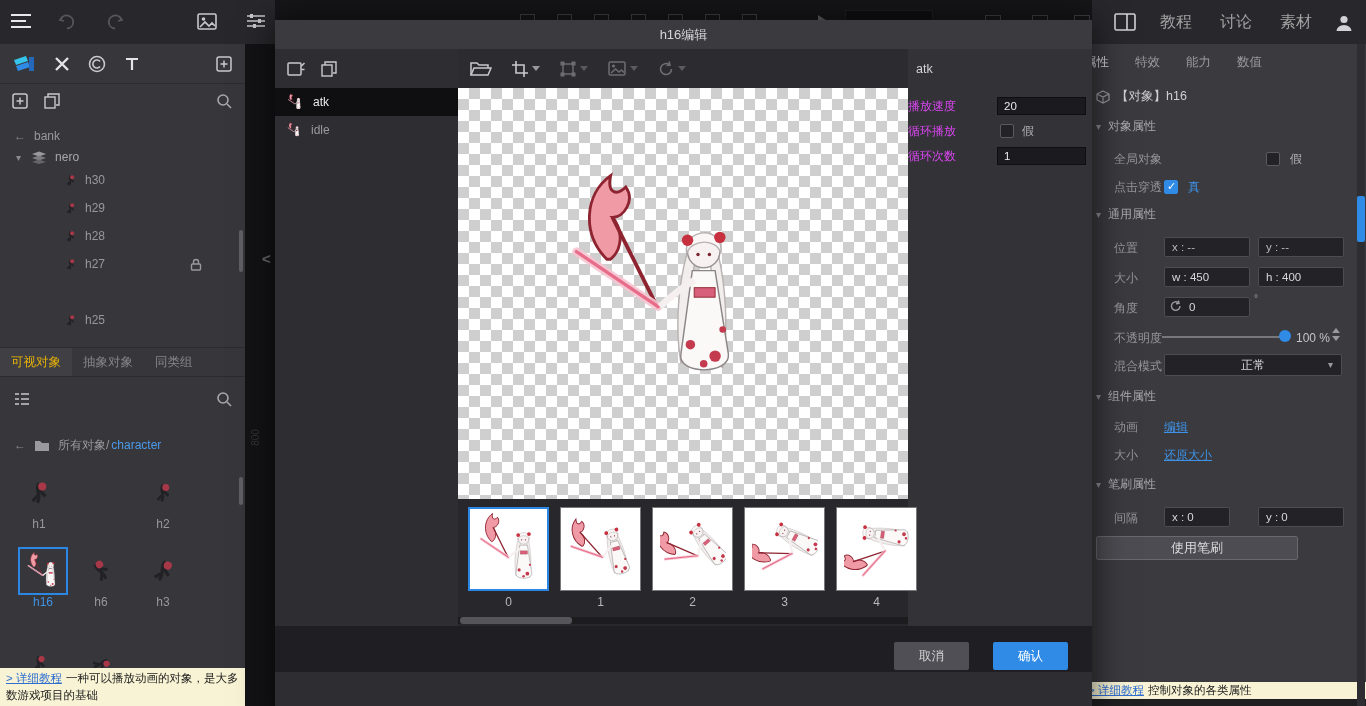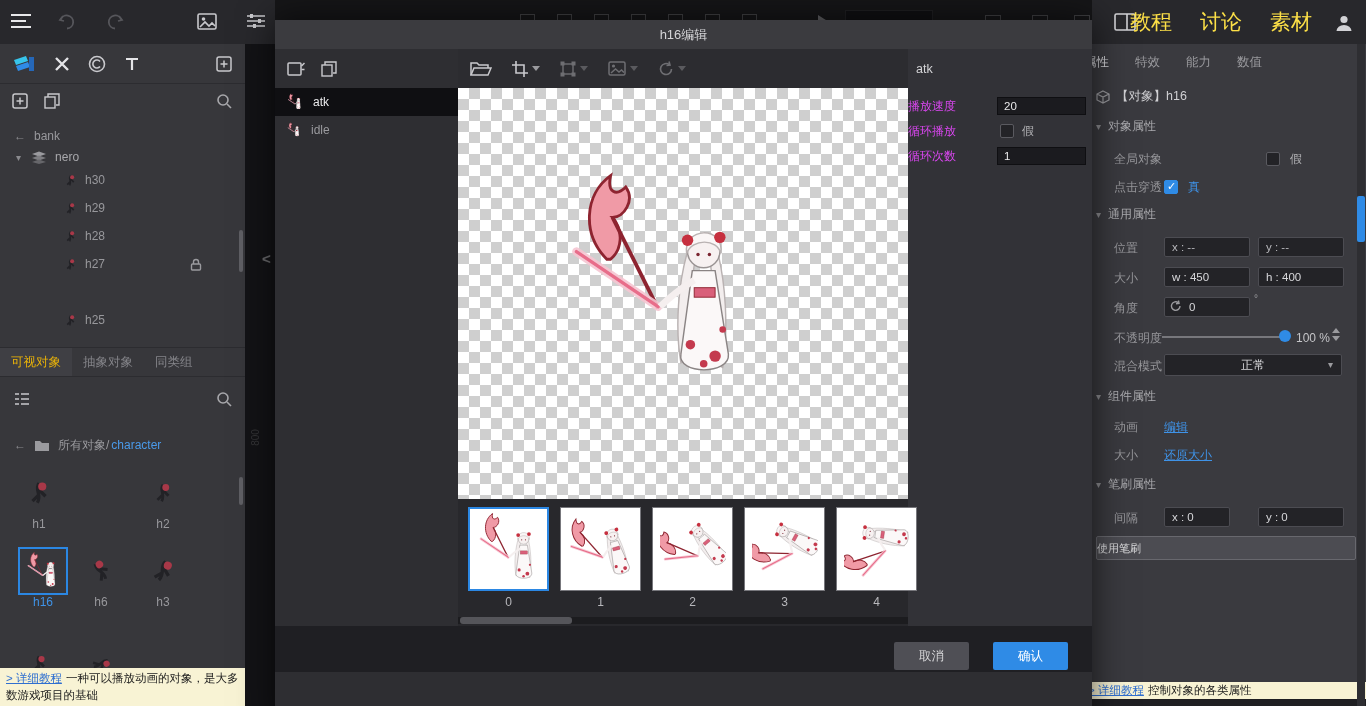--- a/index.html
+++ b/index.html
@@ -5,21 +5,21 @@
   *{margin:0;padding:0;box-sizing:border-box}
   html,body{width:1366px;height:706px;overflow:hidden;background:#1a1a1d;
     font-family:"Liberation Sans","DejaVu Sans",sans-serif;}
   body{position:relative;font-size:12px;color:#c9c9cd;}
   .abs{position:absolute}
   svg{display:block}
   
   #topbar{left:0;top:0;width:1366px;height:44px;background:#28282c;z-index:1}
   .tb-ic{position:absolute;top:13px;cursor:pointer}
   .tb-links{position:absolute;right:54px;top:0;height:44px;display:flex;align-items:center;gap:28px}
-  .tb-link{color:#fde047;font-size:21px;cursor:pointer}
+  .tb-link{color:#a3a3a3;font-size:16px;cursor:pointer}
   .dim-cluster{position:absolute;left:520px;top:14px;display:flex;gap:22px;align-items:center}
   .dim-sq{width:15px;height:15px;border:1.5px solid #85858a}
   .dim-box{position:absolute;left:845px;top:10px;width:88px;height:24px;background:#1c1c1f;border:1px solid #3c3c40}
   .dim-win{width:16px;height:14px;border:1.5px solid #85858a}
   .play-tri{width:0;height:0;border-left:11px solid #cfcfd3;border-top:7px solid transparent;border-bottom:7px solid transparent}
   
   #lsb{left:0;top:44px;width:245px;height:662px;background:#37373b;z-index:2}
   .ls-tools{position:absolute;left:0;top:0;width:245px;height:40px;display:flex;align-items:center;gap:18px;padding-left:12px;border-bottom:1px solid #2c2c30}
   .ls-row2{position:absolute;left:0;top:40px;width:245px;height:34px;display:flex;align-items:center;gap:16px;padding-left:12px}
   .ls-right-ic{position:absolute;right:13px}
@@ -66,22 +66,22 @@
   .cb.checked::after{content:"✓";position:absolute;left:2px;top:-1px;color:#fff;font-size:11px}
   .rs-link{color:#3f93e8;text-decoration:underline;cursor:pointer}
   .slider-track{position:absolute;left:82px;top:10px;width:126px;height:2px;background:#77777c;cursor:pointer}
   .slider-knob{position:absolute;left:199px;top:4px;width:12px;height:12px;border-radius:50%;background:#2f8be6;cursor:pointer}
   .spin{position:absolute;left:250px;top:2px;display:flex;flex-direction:column;gap:3px;cursor:pointer}
   .spin i{width:0;height:0;border-left:4px solid transparent;border-right:4px solid transparent}
   .spin .up{border-bottom:5px solid #9a9a9e}.spin .dn{border-top:5px solid #9a9a9e}
   .rs-select{position:absolute;left:84px;top:0;width:178px;height:22px;background:#232327;border:1px solid #4c4c52;
     border-radius:2px;color:#d5d5d8;text-align:center;line-height:20px;cursor:pointer}
   .rs-select::after{content:"▾";position:absolute;right:8px;color:#9a9a9e;font-size:10px}
-  #use-brush{position:absolute;left:16px;top:492px;width:260px;height:24px;background:#4c4c52;border:1px solid #68686e;
-    border-radius:2px;color:#dcdcde;font-size:11px;line-height:22px;cursor:pointer}
+  #use-brush{position:absolute;left:16px;top:492px;width:202px;height:24px;background:#4c4c52;border:1px solid #68686e;
+    border-radius:2px;color:#dcdcde;font-size:13px;text-align:center;line-height:22px;cursor:pointer}
   #rs-help{position:absolute;left:0;top:638px;width:286px;height:17px;background:#f8f3d4;color:#1c1c1c;
     font-size:11.5px;line-height:17px;padding-left:8px;white-space:nowrap}
   #rs-below{position:absolute;left:0;top:655px;width:286px;height:7px;background:#1f1f22}
   #vscroll-track{left:1357px;top:44px;width:8px;height:662px;background:#2e2e32;z-index:7}
   #vscroll-thumb{left:1357px;top:196px;width:8px;height:46px;background:#2f8be6;border-radius:2px;z-index:8;cursor:grab}
   
   #modal{left:275px;top:20px;width:817px;height:705px;background:#2e2e32;z-index:10;box-shadow:0 0 34px rgba(0,0,0,.65)}
   #m-title{position:absolute;left:0;top:0;width:817px;height:29px;background:#3b3b3f;color:#d5d5d8;
     text-align:center;line-height:29px;font-size:13px;cursor:move}
   #m-left{position:absolute;left:0;top:29px;width:183px;height:577px;background:#2e2e32}

